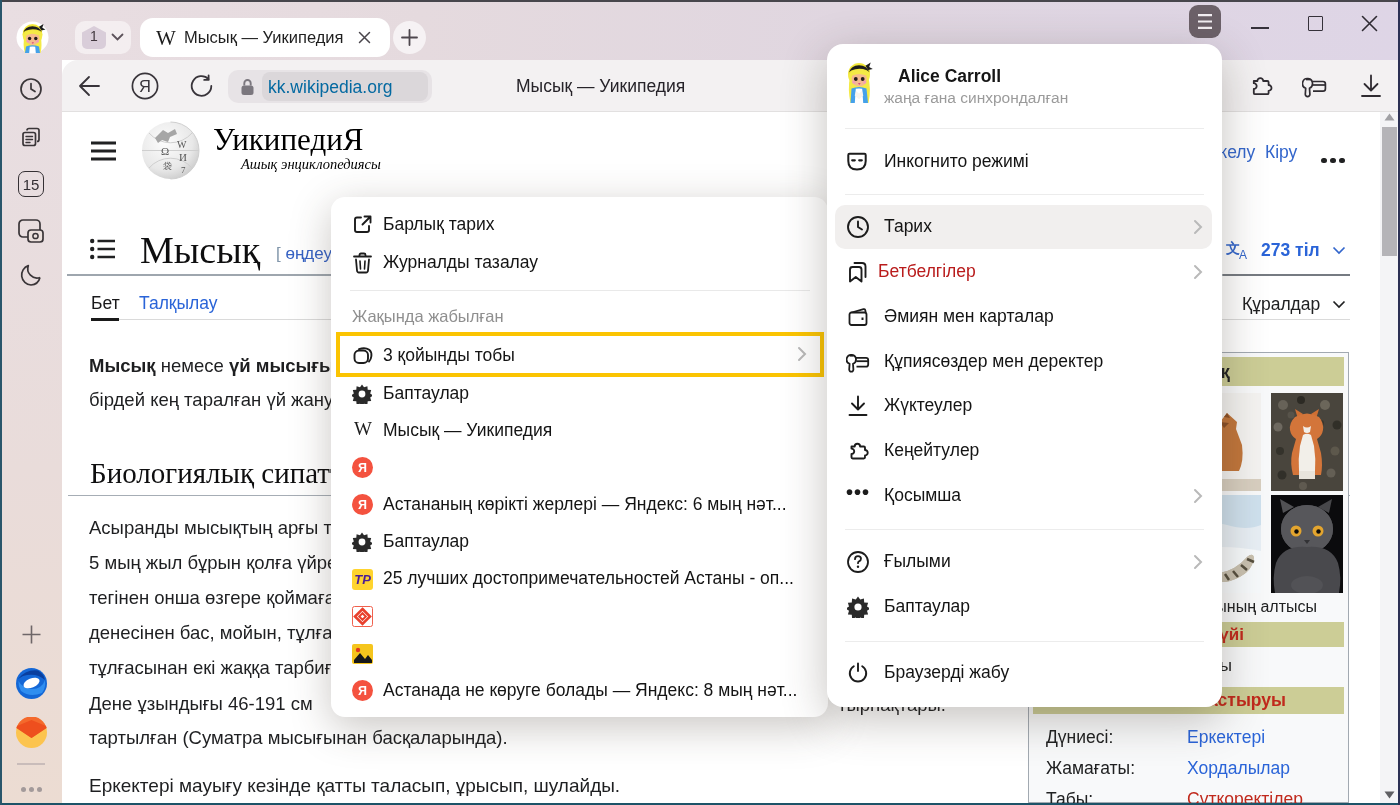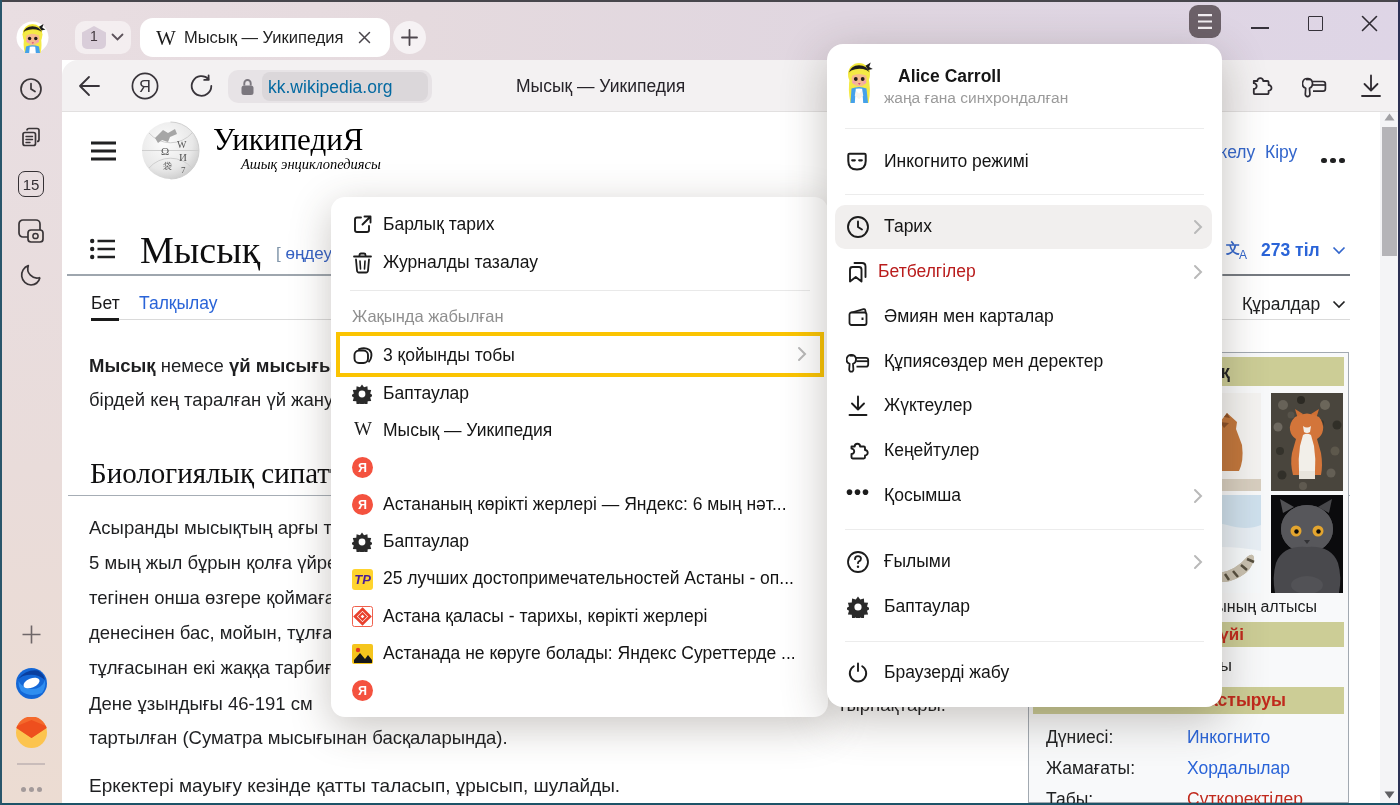--- a/index.html
+++ b/index.html
@@ -261,21 +261,21 @@
 <path d="M33 45 h6 l-3 4 Z" fill="#323235"></path>
 <ellipse cx="36" cy="90" rx="16" ry="9" fill="#525256"></ellipse>
     </svg></div>
 <div class="abs" style="left:1000px;top:598px;width:317px;text-align:right;font-size:16px;color:#202122;white-space:nowrap;">Үй мысығы тұқымдарының алтысы</div>
 <div class="abs" style="left:1033px;top:622px;width:311px;height:25px;background:#cccd96;"></div>
 <div class="abs" style="left:1033px;top:622px;width:211px;height:25px;line-height:25px;text-align:right;font-size:17px;font-weight:bold;color:#c0291c;">Мысық үйі</div>
 <div class="abs" style="left:1033px;top:656px;width:199px;text-align:right;font-size:17px;color:#202122;">Үй мысығы</div>
 <div class="abs" style="left:1033px;top:687px;width:311px;height:27px;background:#cccd96;"></div>
 <div class="abs" style="left:1033px;top:687px;width:253px;height:27px;line-height:27px;text-align:right;font-size:17.5px;font-weight:bold;color:#c0291c;">Ғылыми топтастыруы</div>
 <div class="abs" style="left:1046px;top:727px;font-size:17.5px;color:#202122;">Дүниесі:</div>
-<div class="abs" style="left:1187px;top:727px;font-size:17.5px;color:#2a64d8;">Инкогнито</div>
+<div class="abs" style="left:1187px;top:727px;font-size:17.5px;color:#2a64d8;">Еркектері</div>
 <div class="abs" style="left:1046px;top:758px;font-size:17.5px;color:#202122;">Жамағаты:</div>
 <div class="abs" style="left:1187px;top:758px;font-size:17.5px;color:#2a64d8;">Хордалылар</div>
 <div class="abs" style="left:1046px;top:789px;font-size:17.5px;color:#202122;">Табы:</div>
 <div class="abs" style="left:1187px;top:789px;font-size:17.5px;color:#c0291c;">Сүткоректілер</div>
 
 <div class="abs" style="left:1380px;top:112px;width:20px;height:691px;background:#f4f4f6;"></div>
 <div class="abs" style="left:1382px;top:127px;width:15px;height:129px;background:#b5b4b8;"></div>
 <svg class="abs" style="left:1384px;top:113px;" width="11" height="8" viewBox="0 0 11 8">
     <path d="M0.5 7.5 L5.5 0.5 L10.5 7.5 Z" fill="#a0a0a4"></path>
   </svg>
@@ -328,31 +328,30 @@
     </svg>
  <div style="position:absolute;left:52px;top:334px;font-size:17.5px;color:#141414;">Баптаулар</div>
  <div style="position:absolute;left:21px;top:372px;width:21px;height:21px;background:#ffd42e;border-radius:3px;"></div>
  <div style="position:absolute;left:21px;top:372px;width:21px;height:21px;line-height:21px;text-align:center;font-style:italic;font-weight:bold;font-size:13px;color:#4c1d95;">ТР</div>
  <div style="position:absolute;left:52px;top:371px;font-size:17.5px;color:#141414;">25 лучших достопримечательностей Астаны - оп...</div>
  <svg style="position:absolute;left:21px;top:409px;" width="21" height="21" viewBox="0 0 21 21">
   <rect x="0.5" y="0.5" width="20" height="20" rx="2" fill="#fff" stroke="#f0614d" stroke-width="1"></rect>
   <path d="M10.5 3 L18 10.5 L10.5 18 L3 10.5 Z" fill="none" stroke="#e8402c" stroke-width="2.6"></path>
   <path d="M10.5 7.2 L13.8 10.5 L10.5 13.8 L7.2 10.5 Z" fill="none" stroke="#e8402c" stroke-width="2"></path>
     </svg>
- <div style="position:absolute;left:52px;top:409px;font-size:17.5px;color:#141414;">Астана қаласы - тарихы, көрікті жерлері</div>
  <svg style="position:absolute;left:21px;top:447px;" width="21" height="20" viewBox="0 0 21 20">
   <rect x="0" y="0" width="21" height="20" rx="2" fill="#f5c51d"></rect>
   <circle cx="6" cy="6" r="2.2" fill="#e03a1e"></circle>
   <path d="M2 16 l6 -7 l5 6 l3 -4 l4 5 v3 h-18 Z" fill="#17181a"></path>
     </svg>
- <div style="position:absolute;left:52px;top:446px;font-size:17.5px;color:#141414;">Астанада не көруге болады: Яндекс Суреттерде ...</div>
  <svg style="position:absolute;left:21px;top:483px;" width="21" height="21" viewBox="0 0 21 21">
       <circle cx="10.5" cy="10.5" r="10.5" fill="#f4523f"></circle>
       <text x="10.5" y="15.2" text-anchor="middle" font-size="12.5" font-weight="bold" fill="#fff" font-family="Liberation Sans">Я</text>
     </svg>
+ <div style="position:absolute;left:52px;top:483px;font-size:17.5px;color:#141414;">Астанада не көруге болады — Яндекс: 8 мың нәт...</div>
 </div>
 
 <div class="abs" id="mainmenu" style="left:827px;top:44px;width:395px;height:663px;background:#fff;border-radius:16px;box-shadow:0 12px 45px rgba(60,50,40,0.3);z-index:20;"></div>
 <div class="abs" style="z-index:21;left:827px;top:44px;width:395px;height:663px;">
  <div style="position:absolute;left:18px;top:84px;width:359px;height:1px;background:#ececec;"></div>
  <div style="position:absolute;left:18px;top:150px;width:359px;height:1px;background:#ececec;"></div>
  <div style="position:absolute;left:8px;top:161px;width:377px;height:44px;background:#f1efee;border-radius:10px;"></div>
  <div style="position:absolute;left:18px;top:485px;width:359px;height:1px;background:#ececec;"></div>
  <div style="position:absolute;left:18px;top:597px;width:359px;height:1px;background:#ececec;"></div>
  <div style="position:absolute;left:71px;top:22px;font-size:17.5px;font-weight:bold;color:#161616;">Alice Carroll</div>

